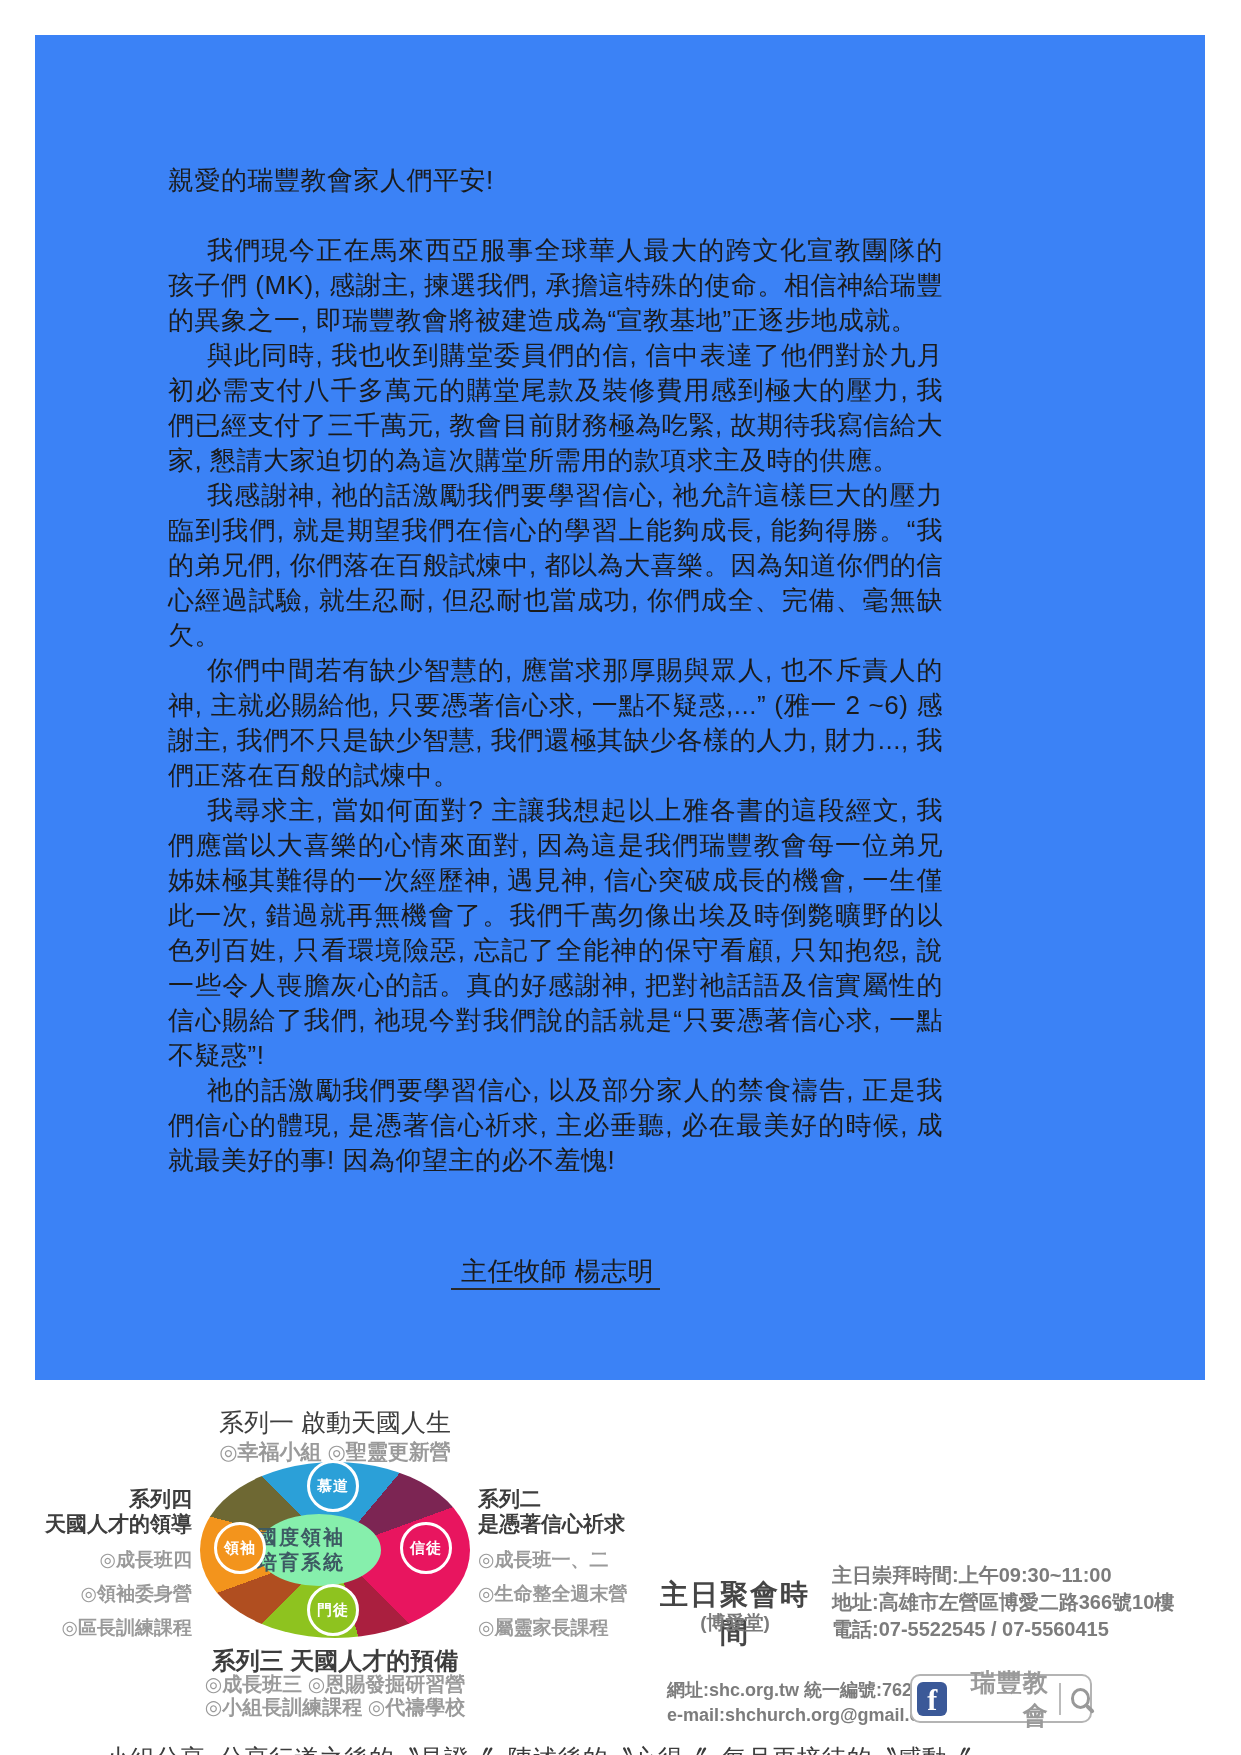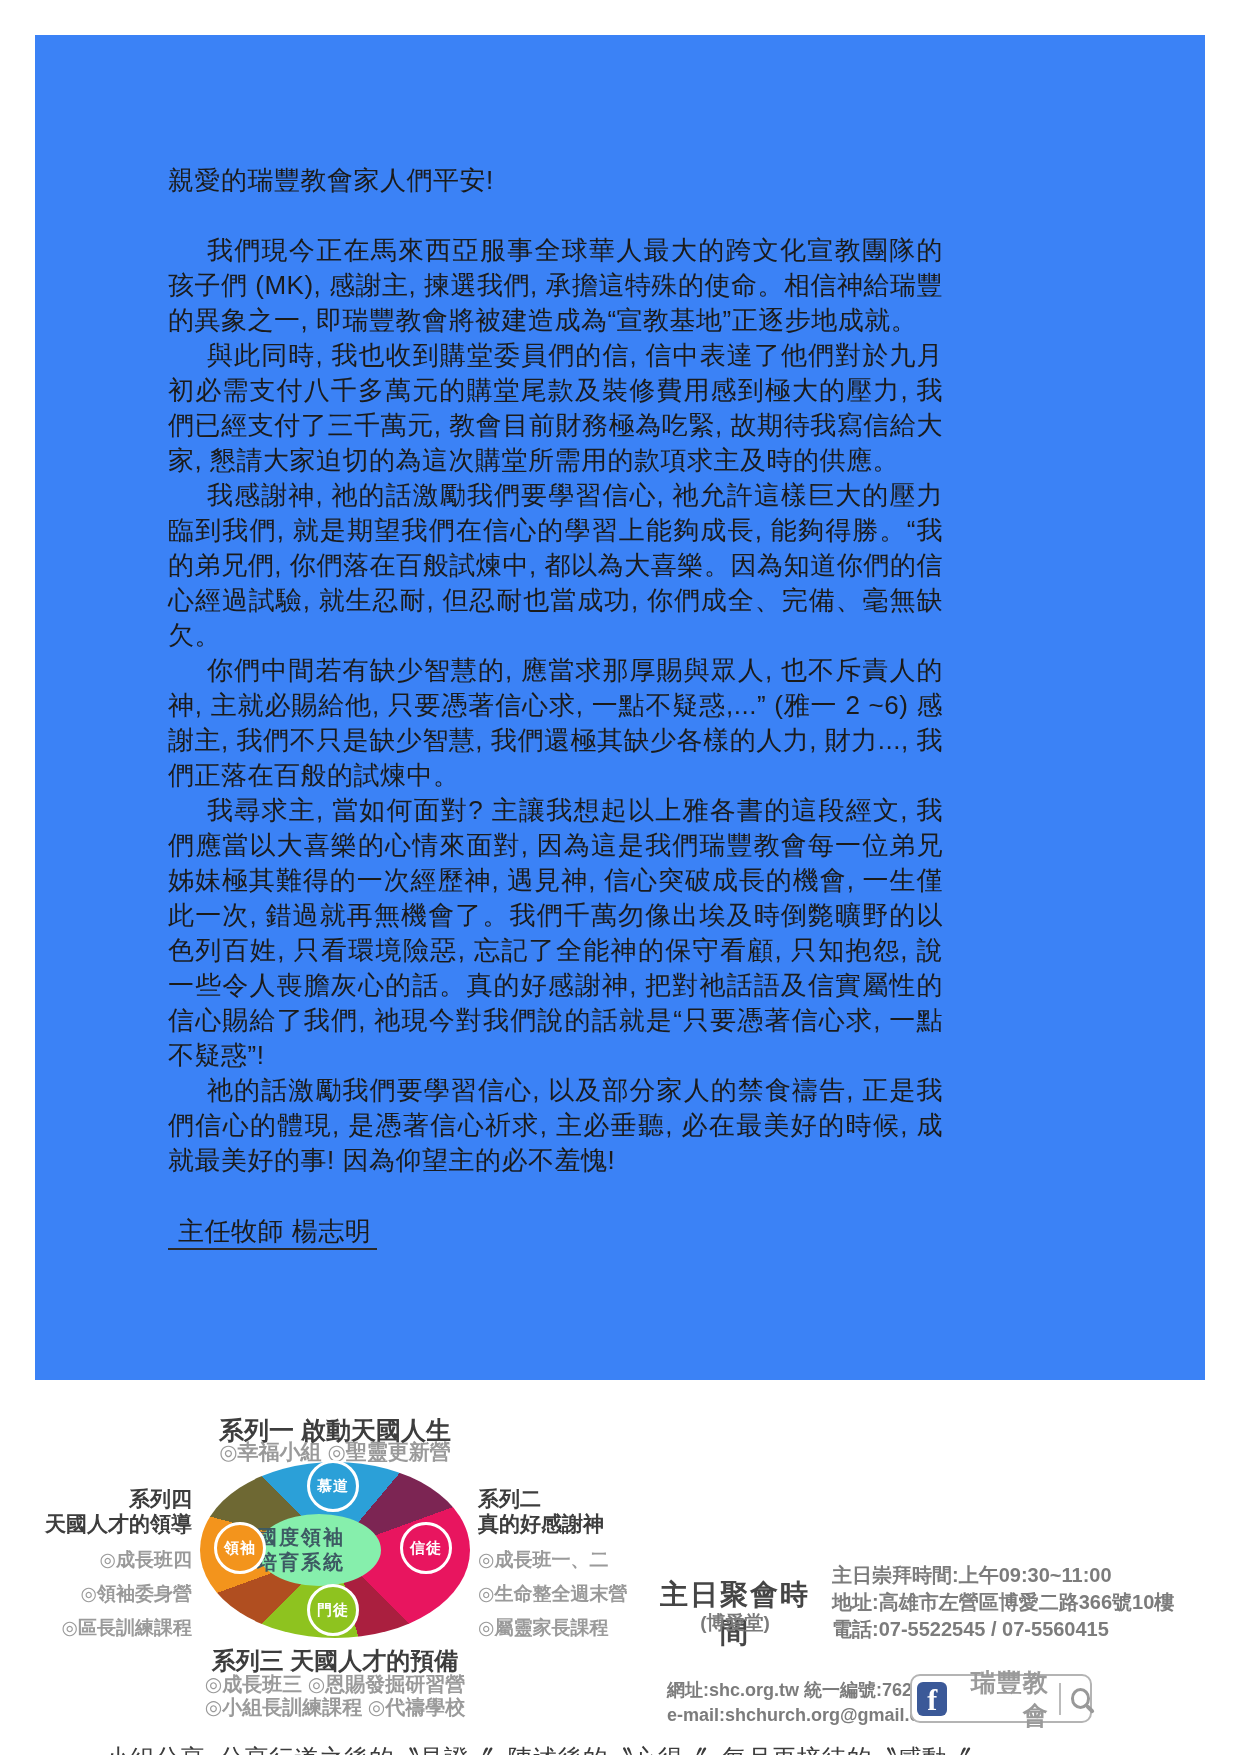--- a/index.html
+++ b/index.html
@@ -13,26 +13,26 @@
     position:absolute;left:35px;top:35px;width:1170px;height:1345px;
     background:#3b82f6;
   }
   .letter-content{
     position:absolute;left:133px;top:128px;width:775px;
     color:#1b1b1b;font-size:26px;line-height:35px;text-align:justify;
     letter-spacing:0.5px;
   }
   .greeting{margin:0 0 35px 0;}
   .para{margin:0;text-indent:1.5em;}
-  .signature-row{margin-top:36px;text-align:left;}
+  .signature-row{margin-top:76px;text-align:center;}
   .signature-row span{border-bottom:2px solid #2a2a2a;padding:0 6px 2px 10px;}
   
   .footer{position:absolute;left:0;top:1380px;width:1241px;height:375px;}
   .s1-title{position:absolute;left:165px;top:26px;width:340px;text-align:center;
-    font-size:25px;font-weight:bold;color:#3d3d3d;margin-top:8px;}
+    font-size:25px;font-weight:normal;color:#3d3d3d;}
   .s1-items{position:absolute;left:165px;top:58px;width:340px;text-align:center;
     font-size:21px;color:#9a9a9a;font-weight:bold;}
   .ring-wrap{position:absolute;left:200px;top:82px;width:270px;height:176px;}
   .ring{
     position:absolute;left:0;top:0;width:270px;height:176px;border-radius:50%;
     background:conic-gradient(from -45deg,
       #2ba0d8 0 85deg, #7c2553 85deg 115deg, #e8155f 115deg 180deg,
       #aa1f3f 180deg 210deg, #8ec31f 210deg 270deg, #b04e20 270deg 295deg,
       #f3941c 295deg 330deg, #6e6833 330deg 360deg);
   }
@@ -136,21 +136,21 @@
     <p class="side-title">天國人才的領導</p>
     <div class="side-items">
       <div>◎成長班四</div>
       <div>◎領袖委身營</div>
       <div>◎區長訓練課程</div>
     </div>
   </div>
 
   <div class="s2-block">
     <p class="side-title">系列二</p>
-    <p class="side-title">真的好感謝神</p>
+    <p class="side-title">是憑著信心祈求</p>
     <div class="side-items">
       <div>◎成長班一、二</div>
       <div>◎生命整全週末營</div>
       <div>◎屬靈家長課程</div>
     </div>
   </div>
 
   <div class="s3-title">系列三 天國人才的預備</div>
   <div class="s3-items">
     <div>◎成長班三 ◎恩賜發掘研習營</div>

